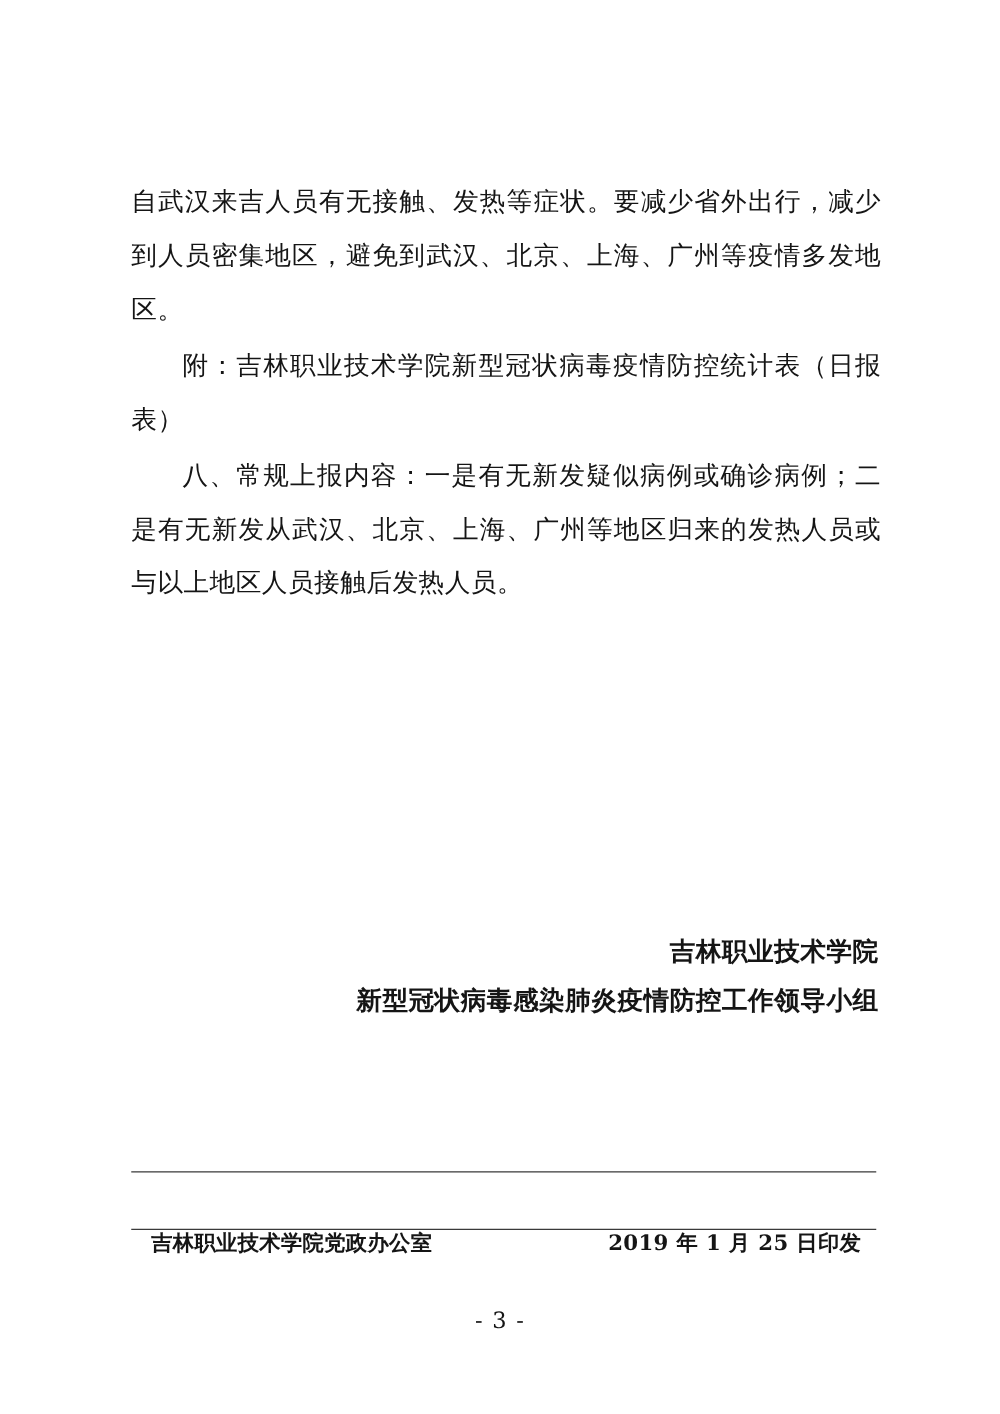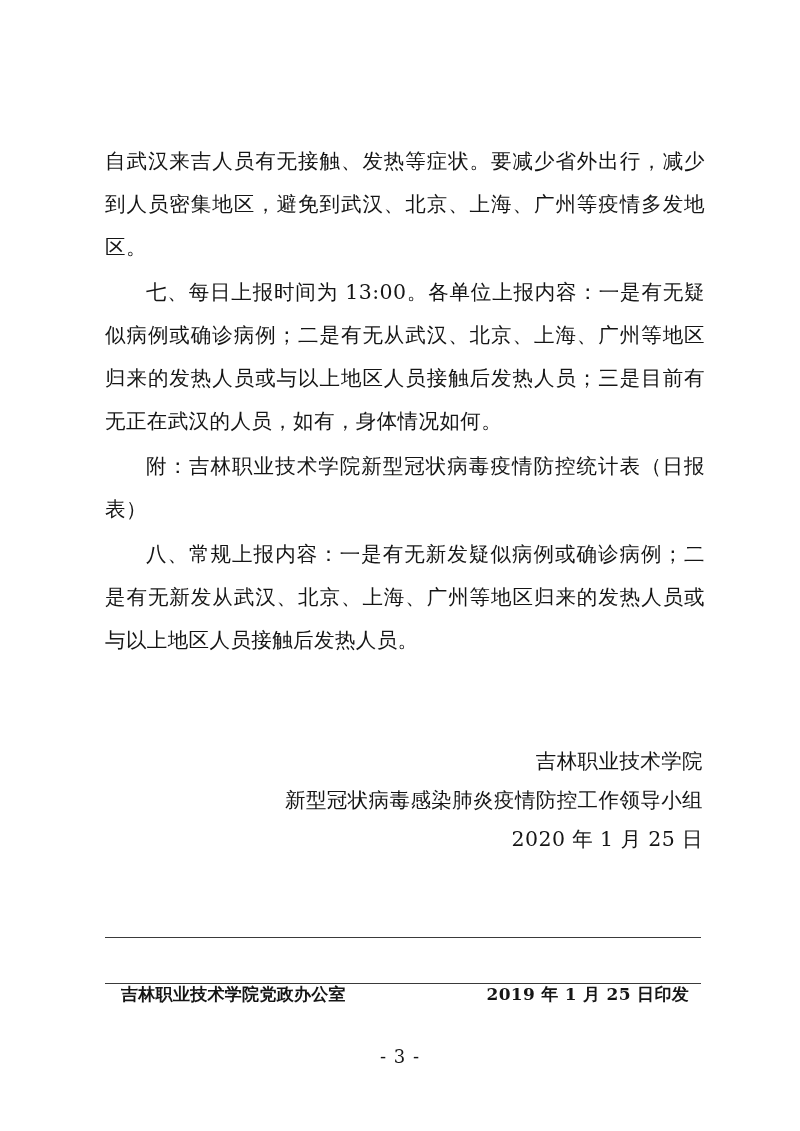--- a/index.html
+++ b/index.html
@@ -47,20 +47,21 @@
     width: 600px;
     text-align: right;
     font-size: 20.5px;
     line-height: 39px;
     letter-spacing: 0.4px;
     color: #151515;
   }
   .sig-line {
     display: block;
     padding-right: 2px;
+    font-weight: bold;
   }
   .footer-rule {
     position: absolute;
     left: 105px;
     top: 937px;
     width: 596px;
     height: 1px;
     background: #3a3a3a;
   }
   .footer-rule2 {
@@ -97,29 +98,27 @@
     color: #151515;
   }
 </style>
 </head>
 <body>
 
 <div class="page">
 
   <div class="content">
     <p class="para">自武汉来吉人员有无接触、发热等症状。要减少省外出行，减少到人员密集地区，避免到武汉、北京、上海、广州等疫情多发地区。</p>
-    <p class="para indent">七、每日上报时间为 13:00。各单位上报内容：一是有无疑似病例或确诊病例；二是有无从武汉、北京、上海、广州等地区归来的发热人员或与以上地区人员接触后发热人员；三是目前有无正在武汉的人员，如有，身体情况如何。</p>
     <p class="para indent">附：吉林职业技术学院新型冠状病毒疫情防控统计表（日报表）</p>
     <p class="para indent">八、常规上报内容：一是有无新发疑似病例或确诊病例；二是有无新发从武汉、北京、上海、广州等地区归来的发热人员或与以上地区人员接触后发热人员。</p>
   </div>
 
   <div class="signature-block">
     <span class="sig-line">吉林职业技术学院</span>
     <span class="sig-line">新型冠状病毒感染肺炎疫情防控工作领导小组</span>
-    <span class="sig-line">2020 年 1 月 25 日</span>
   </div>
 
   <div class="footer-rule"></div>
   <div class="footer">
     <span class="footer-left">吉林职业技术学院党政办公室</span>
     <span class="footer-right">2019 年 1 月 25 日印发</span>
   </div>
   <div class="footer-rule2"></div>
 
   <div class="page-number">- 3 -</div>

